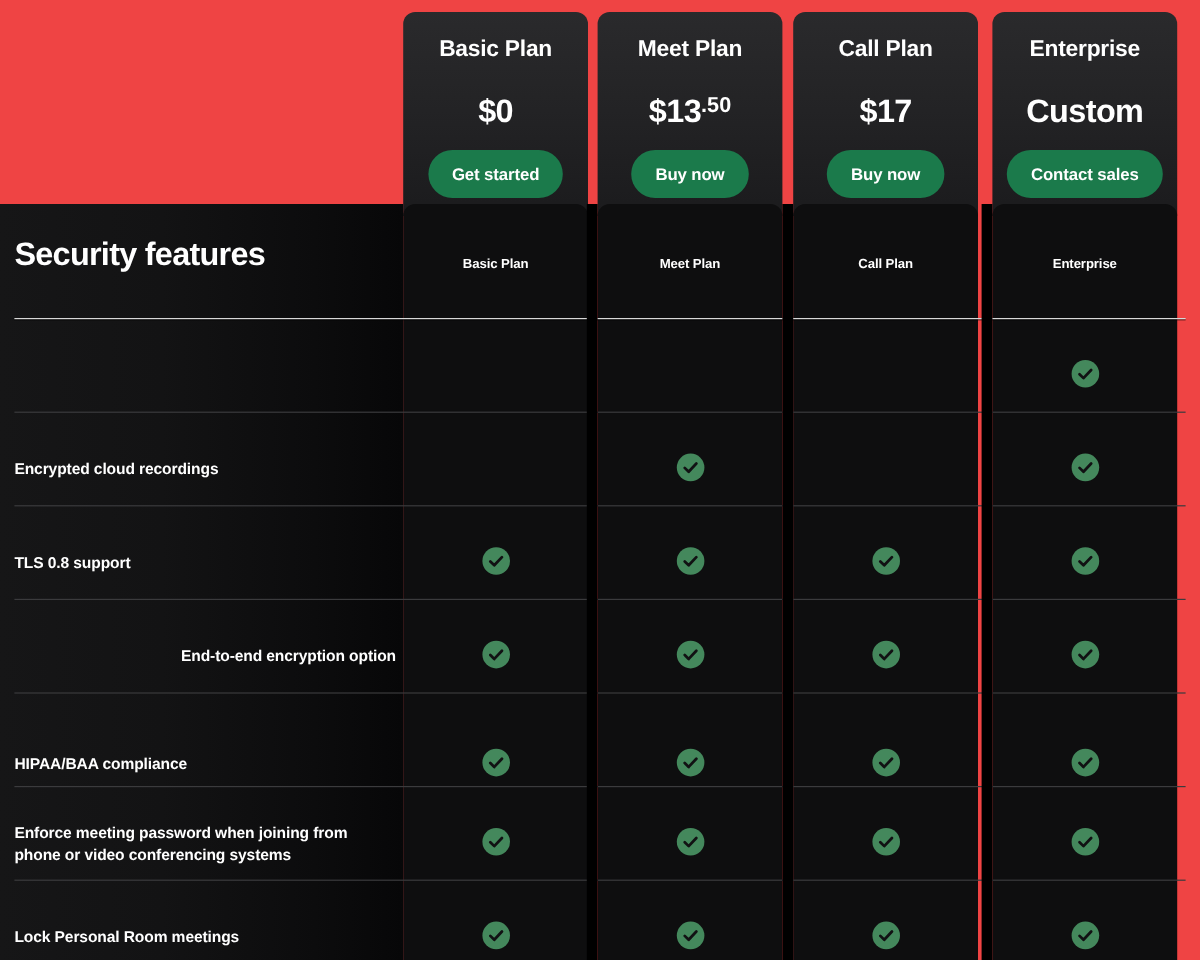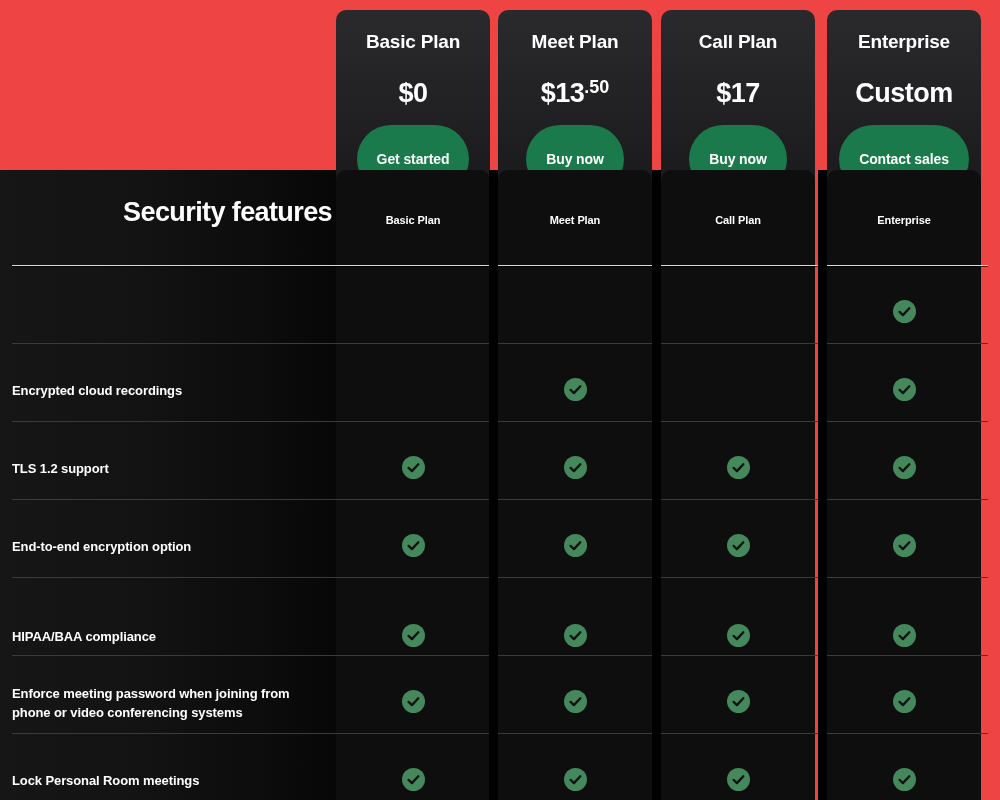--- a/index.html
+++ b/index.html
@@ -70,21 +70,21 @@
     display: inline-block;
     margin-top: 17px;
     background: #1b7a4b;
     color: #ffffff;
     border: none;
     border-radius: 999px;
     font-family: "Liberation Sans", sans-serif;
     font-size: 14px;
     font-weight: bold;
     line-height: 16px;
-    padding: 26px 20px;
+    padding: 12px 20px;
     cursor: pointer;
     letter-spacing: -0.1px;
     white-space: nowrap;
   }
 
   
   .table-area {
     position: absolute;
     left: 0; top: 170px;
     width: 1000px;
@@ -131,21 +131,20 @@
     left: 12px;
     top: 26px;
     width: 320px;
   }
   .section-title {
     font-size: 27px;
     font-weight: bold;
     color: #ffffff;
     letter-spacing: -0.6px;
     line-height: 32px;
-    text-align: right;
   }
   .t-head .plan-col-label {
     position: absolute;
     top: 44px;
     width: 154px;
     text-align: center;
     font-size: 11px;
     font-weight: bold;
     color: #ffffff;
     letter-spacing: -0.1px;
@@ -287,37 +286,37 @@
             <div class="check-cell c1" style="top: 34px;"><span class="check-icon"><svg width="23" height="23" viewBox="0 0 23 23">
                   <path d="M6.6 11.9 L9.9 15.1 L16.3 8.3" fill="none" stroke="#111113" stroke-width="2.3" stroke-linecap="round" stroke-linejoin="round"></path>
                 </svg></span></div>
             <div class="check-cell c2" style="top: 34px;"></div>
             <div class="check-cell c3" style="top: 34px;"><span class="check-icon"><svg width="23" height="23" viewBox="0 0 23 23">
                   <path d="M6.6 11.9 L9.9 15.1 L16.3 8.3" fill="none" stroke="#111113" stroke-width="2.3" stroke-linecap="round" stroke-linejoin="round"></path>
                 </svg></span></div>
           </div>
           <div class="divider row" style="top: 251px;"></div>
           <div class="t-row" style="top: 252px; height: 78px;">
-            <div class="feat-label" style="top: 37px;">TLS 1.2 support</div>
+            <div class="feat-label" style="top: 37px;">TLS 0.8 support</div>
             <div class="check-cell c0" style="top: 34px;"><span class="check-icon"><svg width="23" height="23" viewBox="0 0 23 23">
                   <path d="M6.6 11.9 L9.9 15.1 L16.3 8.3" fill="none" stroke="#111113" stroke-width="2.3" stroke-linecap="round" stroke-linejoin="round"></path>
                 </svg></span></div>
             <div class="check-cell c1" style="top: 34px;"><span class="check-icon"><svg width="23" height="23" viewBox="0 0 23 23">
                   <path d="M6.6 11.9 L9.9 15.1 L16.3 8.3" fill="none" stroke="#111113" stroke-width="2.3" stroke-linecap="round" stroke-linejoin="round"></path>
                 </svg></span></div>
             <div class="check-cell c2" style="top: 34px;"><span class="check-icon"><svg width="23" height="23" viewBox="0 0 23 23">
                   <path d="M6.6 11.9 L9.9 15.1 L16.3 8.3" fill="none" stroke="#111113" stroke-width="2.3" stroke-linecap="round" stroke-linejoin="round"></path>
                 </svg></span></div>
             <div class="check-cell c3" style="top: 34px;"><span class="check-icon"><svg width="23" height="23" viewBox="0 0 23 23">
                   <path d="M6.6 11.9 L9.9 15.1 L16.3 8.3" fill="none" stroke="#111113" stroke-width="2.3" stroke-linecap="round" stroke-linejoin="round"></path>
                 </svg></span></div>
           </div>
           <div class="divider row" style="top: 329px;"></div>
           <div class="t-row" style="top: 330px; height: 78px;">
-            <div class="feat-label" style="top: 37px;">End-to-end encryption option</div>
+            <div class="feat-label" style="top: 37px; text-align: right;">End-to-end encryption option</div>
             <div class="check-cell c0" style="top: 34px;"><span class="check-icon"><svg width="23" height="23" viewBox="0 0 23 23">
                   <path d="M6.6 11.9 L9.9 15.1 L16.3 8.3" fill="none" stroke="#111113" stroke-width="2.3" stroke-linecap="round" stroke-linejoin="round"></path>
                 </svg></span></div>
             <div class="check-cell c1" style="top: 34px;"><span class="check-icon"><svg width="23" height="23" viewBox="0 0 23 23">
                   <path d="M6.6 11.9 L9.9 15.1 L16.3 8.3" fill="none" stroke="#111113" stroke-width="2.3" stroke-linecap="round" stroke-linejoin="round"></path>
                 </svg></span></div>
             <div class="check-cell c2" style="top: 34px;"><span class="check-icon"><svg width="23" height="23" viewBox="0 0 23 23">
                   <path d="M6.6 11.9 L9.9 15.1 L16.3 8.3" fill="none" stroke="#111113" stroke-width="2.3" stroke-linecap="round" stroke-linejoin="round"></path>
                 </svg></span></div>
             <div class="check-cell c3" style="top: 34px;"><span class="check-icon"><svg width="23" height="23" viewBox="0 0 23 23">

